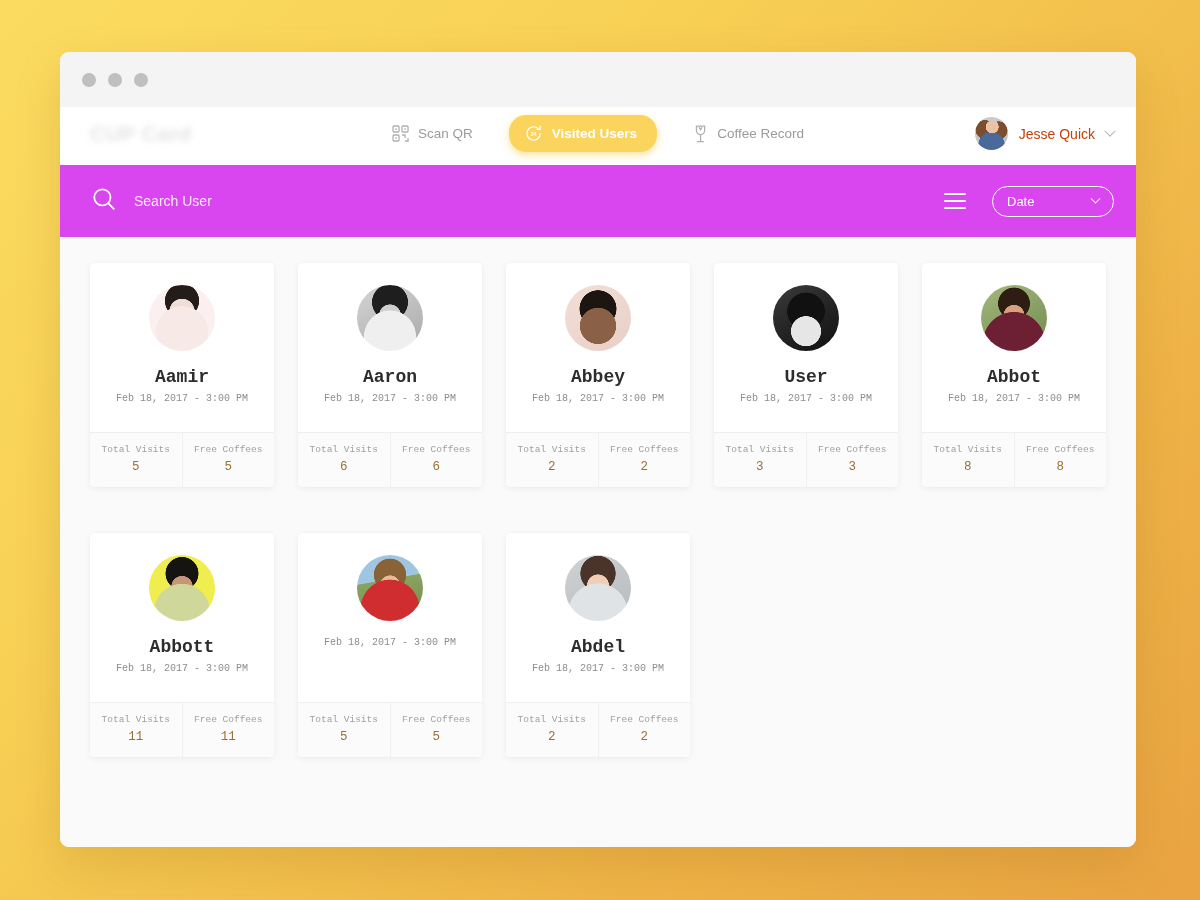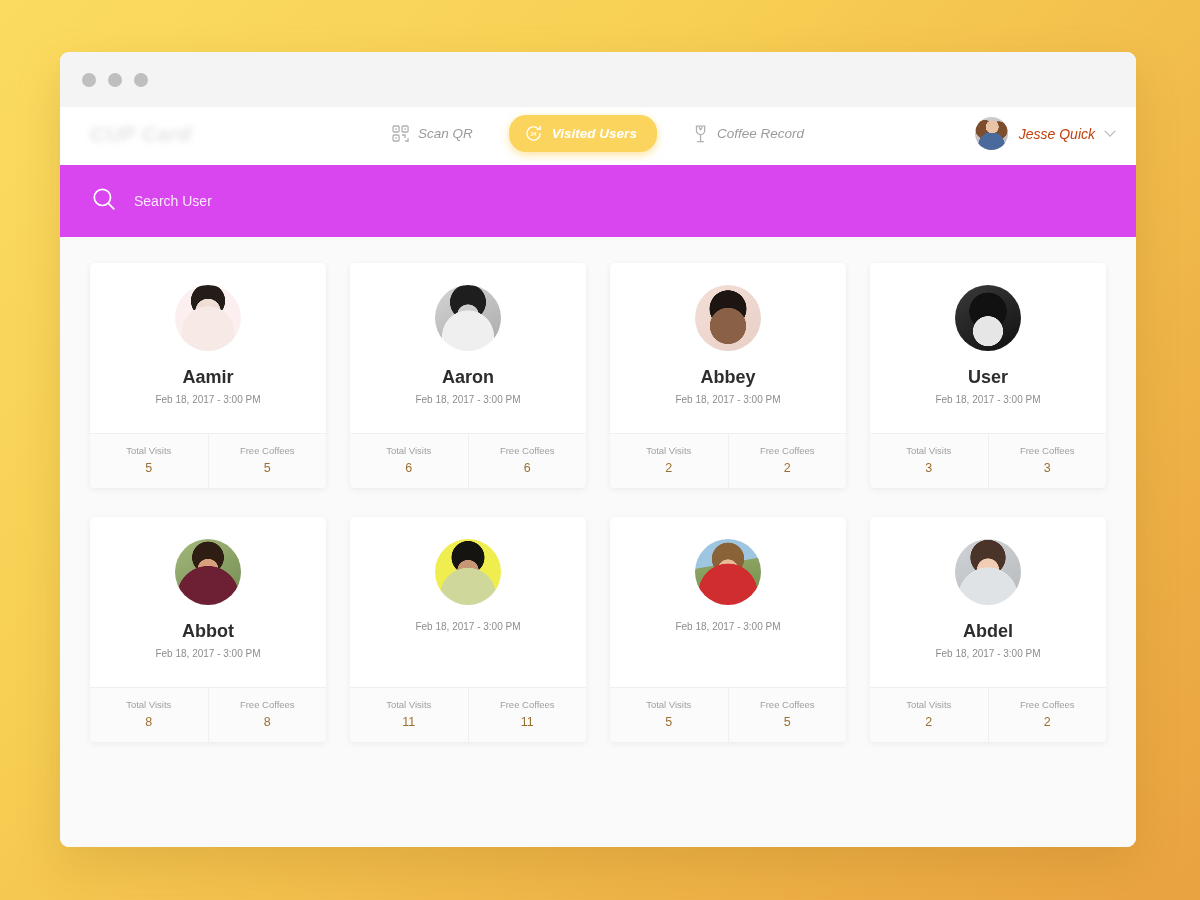--- a/index.html
+++ b/index.html
@@ -45,21 +45,20 @@
   }
 
   
   .appbar {
     height: 58px;
     background: #ffffff;
     display: flex;
     align-items: center;
     padding: 0 22px 5px 30px;
     position: relative;
-    font-style: italic;
   }
 
   .logo {
     font-size: 21px;
     font-weight: 700;
     color: #e3e3e3;
     letter-spacing: .5px;
     filter: blur(3.2px);
     user-select: none;
   }
@@ -166,22 +165,23 @@
   }
 
   
   .content {
     background: #fafafa;
     height: 626px;
     padding: 26px 30px;
   }
   .grid {
     display: grid;
-    grid-template-columns: repeat(4, 1fr);
-    gap: 29px 24px;
+    grid-template-columns: repeat(5, 1fr);
+    gap: 46px 24px;
+    font-family: Liberation Mono, monospace;
   }
 
   .card {
     background: #ffffff;
     border-radius: 4px;
     box-shadow: 0 2px 7px rgba(0,0,0,.055), 0 0 1px rgba(0,0,0,.08);
     overflow: hidden;
     display: flex;
     flex-direction: column;
   }
@@ -330,20 +330,31 @@
 
     <span class="search-ico">
       <svg width="28" height="28" viewBox="0 0 28 28" fill="none" stroke="#ffffff" stroke-width="1.7" stroke-linecap="round">
         <circle cx="12.4" cy="12.4" r="8.1"></circle>
         <path d="M18.4 18.4l5.4 5.4"></path>
       </svg>
     </span>
 
     <input class="search-input" type="text" placeholder="Search User" style="">
 
+    <div class="bar-right">
+      <span class="hamburger">
+          <i></i>
+          <i></i>
+          <i></i>
+        </span>
+      <div class="date-select">
+        <span>Date</span>
+        <span class="date-caret"></span>
+      </div>
+    </div>
 
   </div>
 
   <div class="content">
     <div class="grid">
 
       <div class="card">
         <div class="card-body">
           <div class="av av-aamir"></div>
           <div class="card-name">Aamir</div>
@@ -429,20 +440,21 @@
           <div class="stat">
             <div class="stat-label">Free Coffees</div>
             <div class="stat-value">8</div>
           </div>
         </div>
       </div>
 
       <div class="card">
         <div class="card-body">
           <div class="av av-abbott"></div>
+          <div class="card-name">Abbott</div>
           <div class="card-date">Feb 18, 2017 - 3:00 PM</div>
         </div>
         <div class="card-foot">
           <div class="stat">
             <div class="stat-label">Total Visits</div>
             <div class="stat-value">11</div>
           </div>
           <div class="stat">
             <div class="stat-label">Free Coffees</div>
             <div class="stat-value">11</div>

